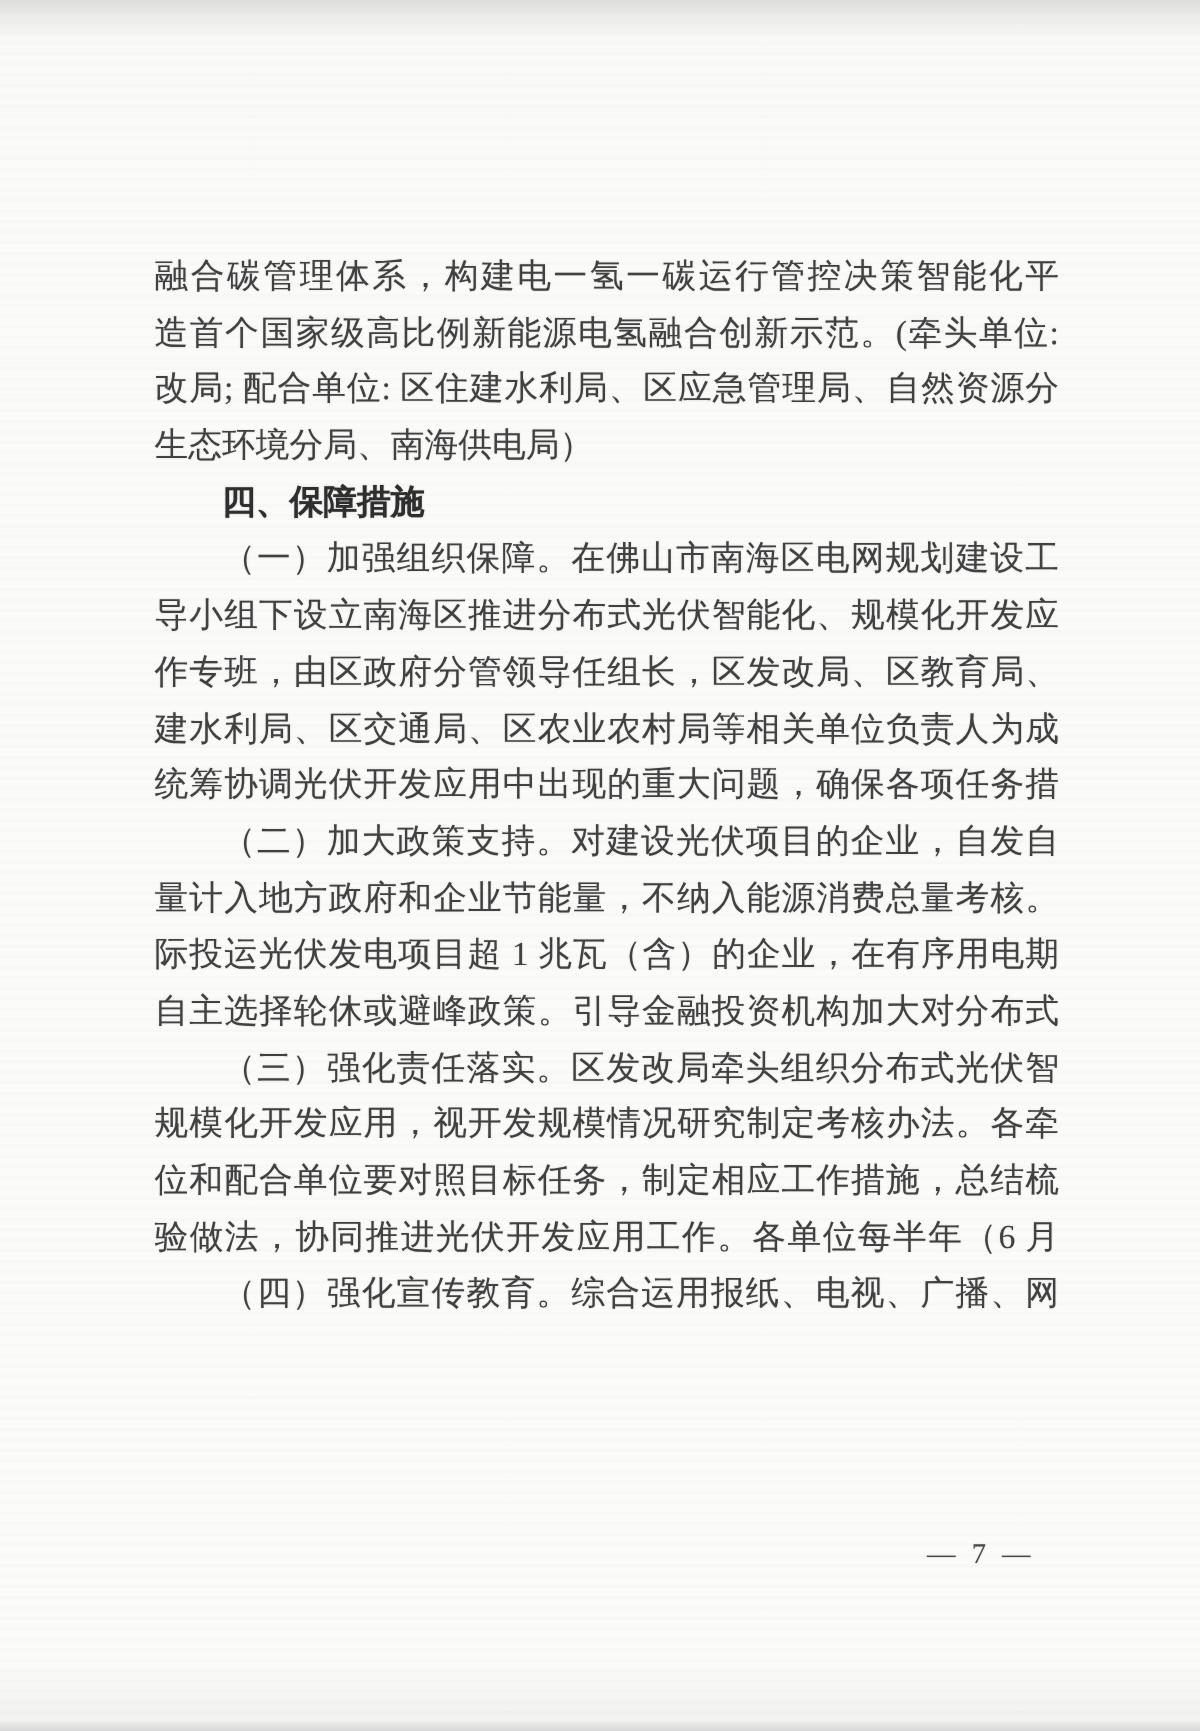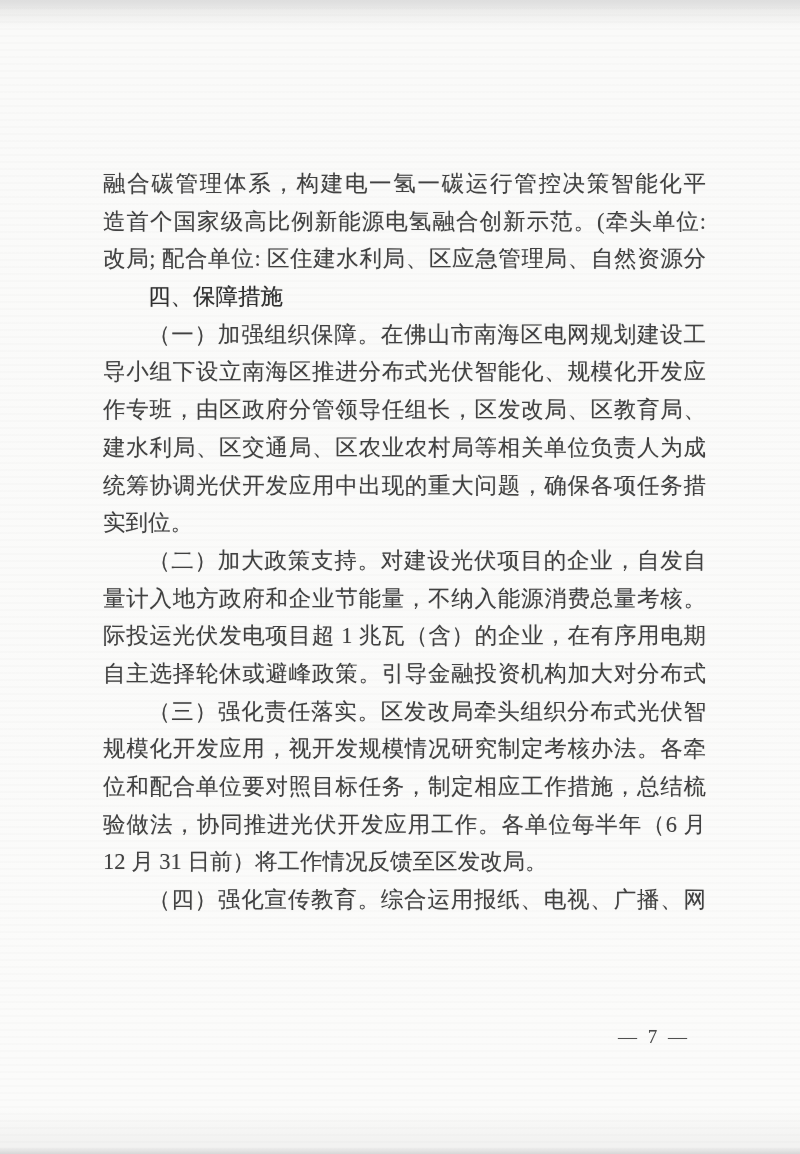--- a/index.html
+++ b/index.html
@@ -52,21 +52,21 @@
   .line.fill {
     white-space: normal;
     text-align: justify;
     text-align-last: justify;
     overflow: hidden;
   }
   .line.indent {
     text-indent: 45px;
   }
   .line.heading {
-    font-weight: 400;
+    font-weight: 700;
     color: #2e2e2e;
     text-shadow: 0 0 1px rgba(50,50,50,0.45);
   }
   .page-number {
     position: absolute;
     top: 1026px;
     right: 110px;
     font-size: 19px;
     letter-spacing: 3px;
     color: #4a4a4a;
@@ -77,40 +77,39 @@
 <body>
 
 <div class="page">
   <div class="scan-strip-top"></div>
 
   <main class="doc">
 
     <div class="line fill">融合碳管理体系，构建电一氢一碳运行管控决策智能化平台，打</div>
     <div class="line fill">造首个国家级高比例新能源电氢融合创新示范。(牵头单位: 区发</div>
     <div class="line fill">改局; 配合单位: 区住建水利局、区应急管理局、自然资源分局、</div>
+    <div class="line">生态环境分局、南海供电局）</div>
 
     <div class="line heading indent">四、保障措施</div>
 
     <div class="line fill indent">（一）加强组织保障。在佛山市南海区电网规划建设工作领</div>
     <div class="line fill">导小组下设立南海区推进分布式光伏智能化、规模化开发应用工</div>
     <div class="line fill">作专班，由区政府分管领导任组长，区发改局、区教育局、区住</div>
     <div class="line fill">建水利局、区交通局、区农业农村局等相关单位负责人为成员，</div>
     <div class="line fill">统筹协调光伏开发应用中出现的重大问题，确保各项任务措施落</div>
-    <div class="line">实到位。</div>
 
     <div class="line fill indent">（二）加大政策支持。对建设光伏项目的企业，自发自用电</div>
     <div class="line fill">量计入地方政府和企业节能量，不纳入能源消费总量考核。对实</div>
     <div class="line fill">际投运光伏发电项目超 1 兆瓦（含）的企业，在有序用电期间可</div>
     <div class="line fill">自主选择轮休或避峰政策。引导金融投资机构加大对分布式光伏</div>
 
     <div class="line fill indent">（三）强化责任落实。区发改局牵头组织分布式光伏智能化、</div>
     <div class="line fill">规模化开发应用，视开发规模情况研究制定考核办法。各牵头单</div>
     <div class="line fill">位和配合单位要对照目标任务，制定相应工作措施，总结梳理经</div>
     <div class="line fill">验做法，协同推进光伏开发应用工作。各单位每半年（6 月 30 日、</div>
-    <div class="line">12 月 31 日前）将工作情况反馈至区发改局。</div>
 
     <div class="line fill indent">（四）强化宣传教育。综合运用报纸、电视、广播、网络、</div>
   </main>
 
   <div class="page-number">— 7 —</div>
 
   <div class="scan-strip-bottom"></div>
 </div>
 
 </body></html>

